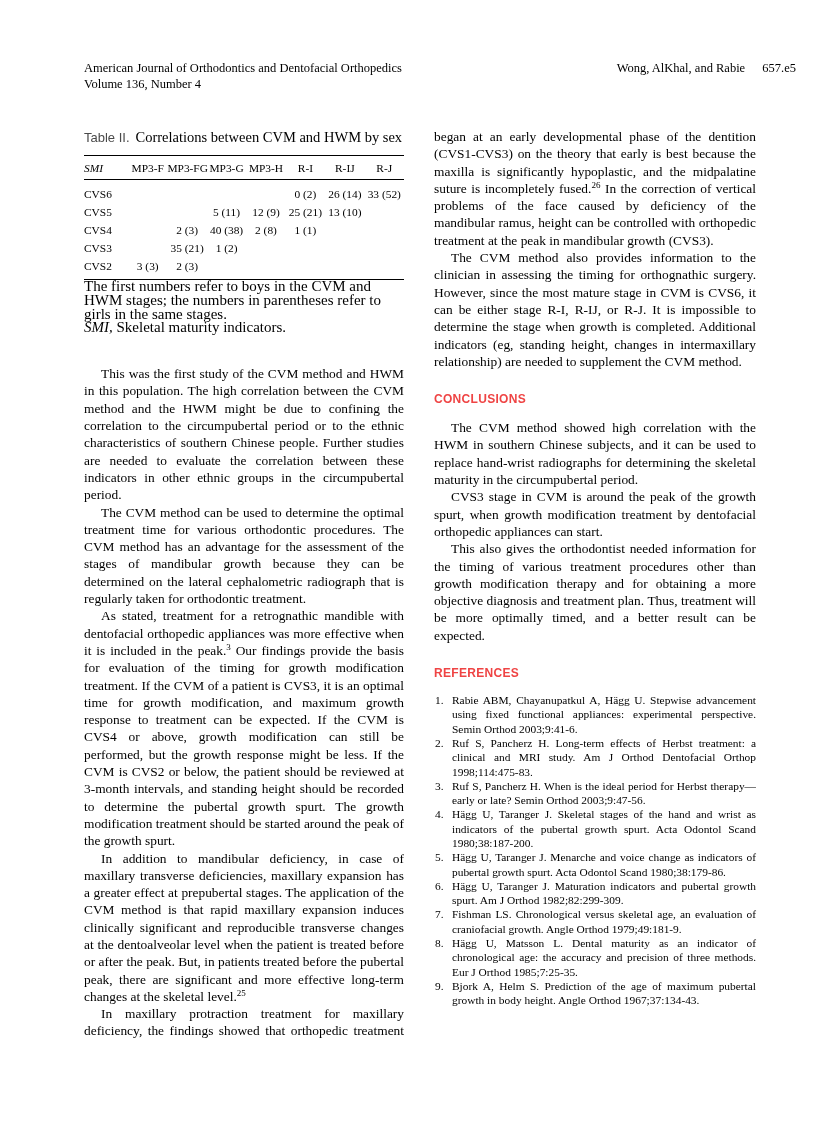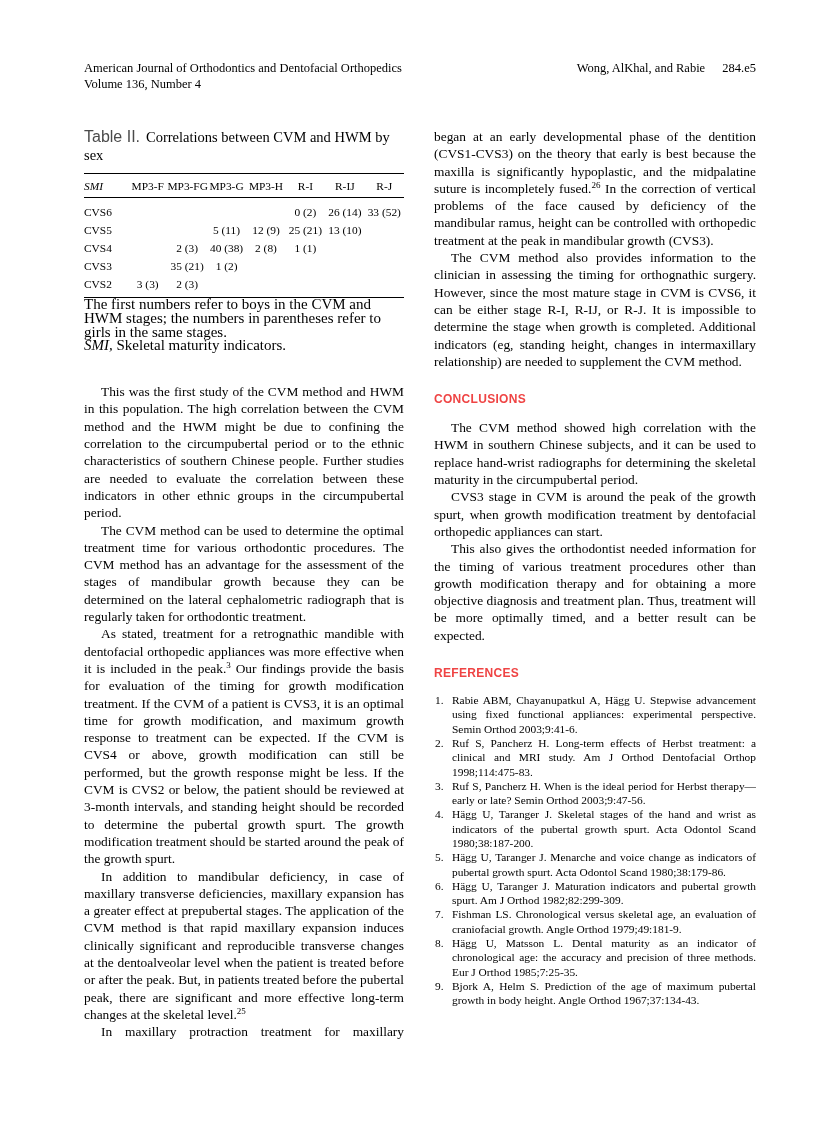--- a/index.html
+++ b/index.html
@@ -1,39 +1,39 @@
 <!DOCTYPE html>
 <html lang="en"><head>
 <meta charset="utf-8">
 <title>Journal Page</title>
 <style>
   * { margin:0; padding:0; box-sizing:border-box; }
   html, body { background:#ffffff; }
   .page {
     width:838px; height:1044px; background:#ffffff; overflow:hidden;
-    padding:60px 82px 0 84px; position:relative;
+    padding:60px 42px 0 84px; position:relative;
     font-family:"Liberation Serif", serif; color:#000;
   }
   
   .page-header {
     display:flex; justify-content:space-between; align-items:flex-start;
     font-size:12.5px; line-height:16px; margin-bottom:36px;
   }
   .header-right { white-space:nowrap; }
   .header-right .authors { margin-right:14px; }
 
   
   .columns { display:flex; gap:30px; }
   .col-left { width:320px; }
   .col-right { width:322px; }
 
   
   .table-caption { margin-bottom:9px; }
   .table-label {
-    font-family:"Liberation Sans", sans-serif; font-size:16px; color:#4a4a4a;
+    font-family:"Liberation Sans", sans-serif; font-size:13px; color:#4a4a4a;
     margin-right:6px;
   }
   .table-title { font-size:14.5px; color:#000;text-align:center; }
   table.data-table {
     width:100%; border-collapse:collapse; table-layout:fixed;
     font-size:11.4px; line-height:14px;
     border-top:1px solid #000; border-bottom:1px solid #000;
   }
   table.data-table thead tr { border-bottom:1px solid #000; }
   table.data-table th, table.data-table td {
@@ -78,21 +78,21 @@
 
 <div class="page">
 
   <header class="page-header">
     <div class="header-left">
       <div>American Journal of Orthodontics and Dentofacial Orthopedics</div>
       <div>Volume 136, Number 4</div>
     </div>
     <div class="header-right">
       <span class="authors">Wong, AlKhal, and Rabie</span>
-      <span class="pagenum">284.e5</span>
+      <span class="pagenum">657.e5</span>
     </div>
   </header>
 
   <div class="columns">
 
     <div class="col-left">
 
       <div class="table-block">
         <div class="table-caption">
           <span class="table-label">Table II.</span><span class="table-title">Correlations between CVM and HWM by sex</span>

